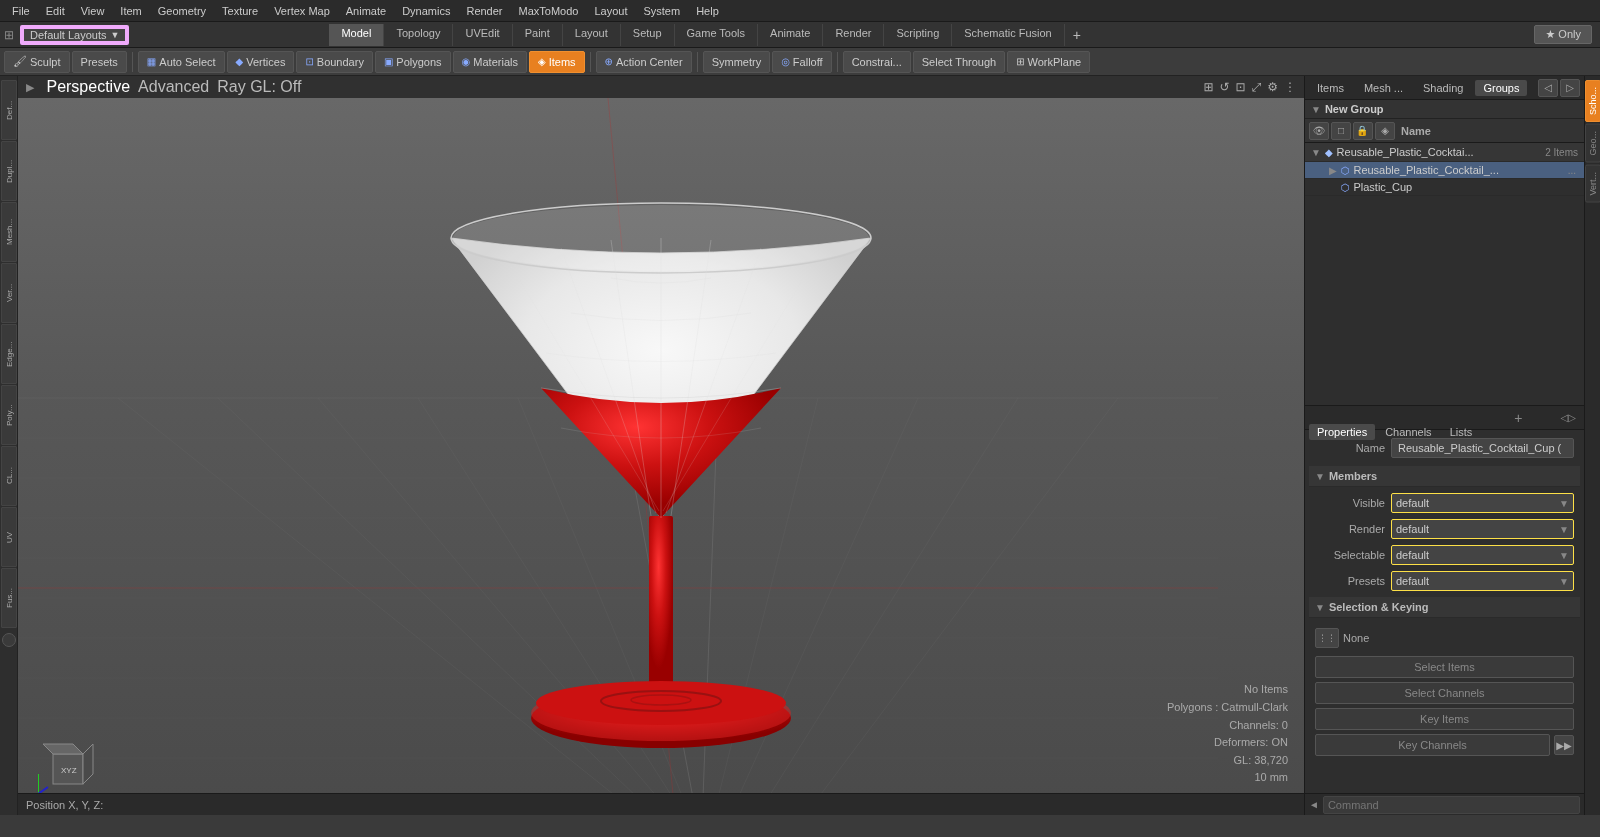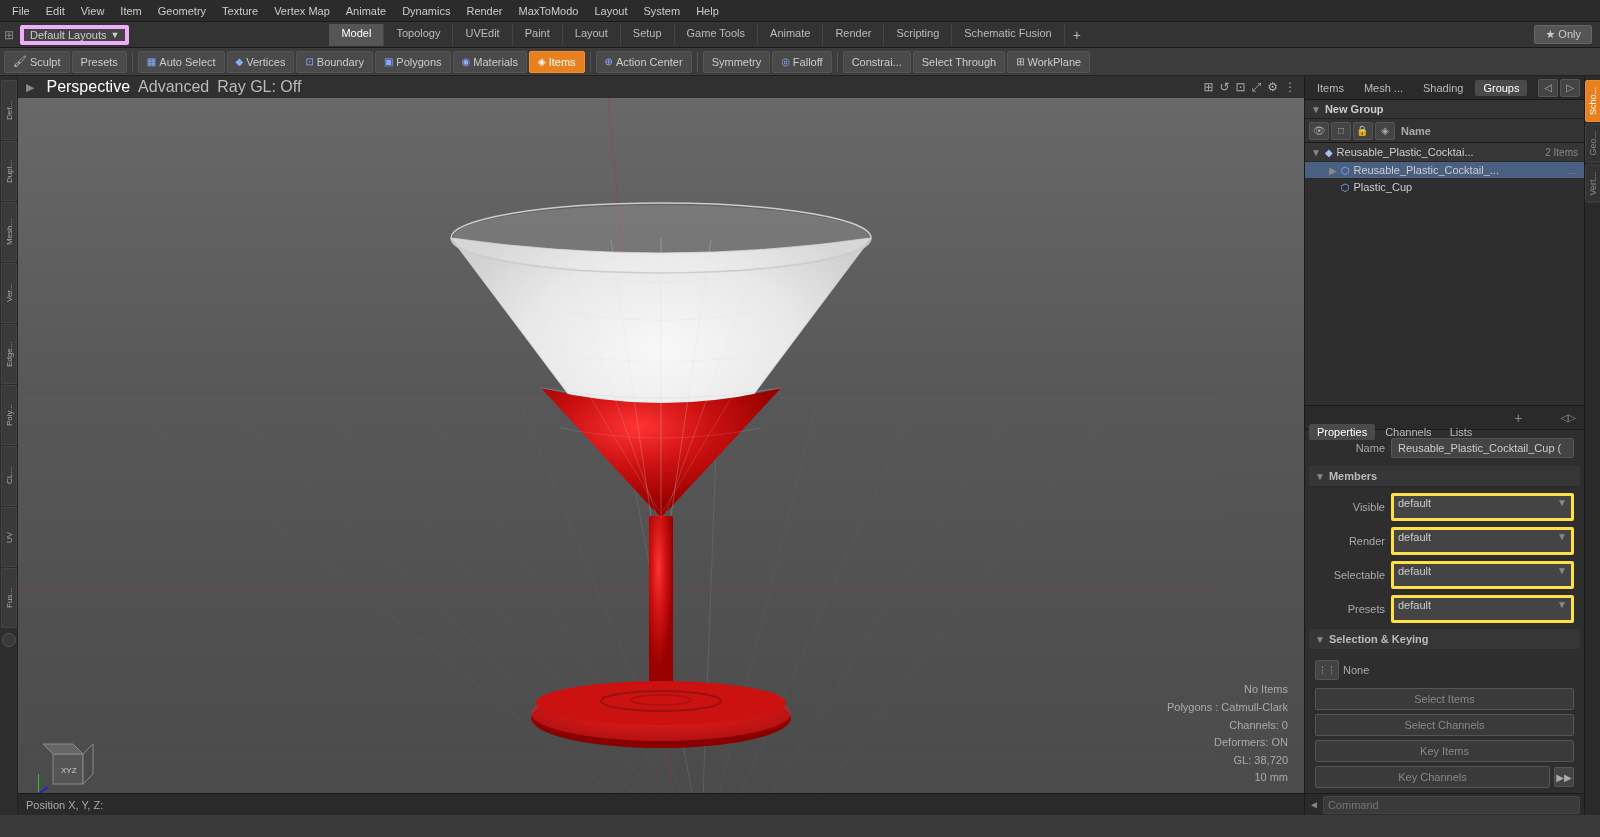--- a/index.html
+++ b/index.html
@@ -78,21 +78,21 @@
     .props-tab.active { background: #4a4a4a; color: #fff; }
     #add-tab-btn { margin-left: auto; color: #888; cursor: pointer; font-size: 14px; padding: 0 4px; }
     #props-content { flex: 1; overflow-y: auto; padding: 4px; }
     .props-name-row { display: flex; align-items: center; padding: 4px 6px; gap: 6px; margin-bottom: 4px; }
     .props-label { color: #aaa; font-size: 11px; min-width: 70px; text-align: right; }
     .props-input { background: #444; border: 1px solid #555; color: #ccc; font-size: 11px; padding: 2px 6px; flex: 1; border-radius: 2px; height: 20px; }
     .section-header { display: flex; align-items: center; padding: 4px 6px; background: #363636; border-bottom: 1px solid #2a2a2a; margin-bottom: 4px; cursor: pointer; }
     .section-triangle { color: #888; margin-right: 4px; font-size: 10px; }
     .section-title { color: #bbb; font-size: 11px; font-weight: bold; }
     .prop-row { display: flex; align-items: center; padding: 2px 6px; gap: 6px; margin-bottom: 2px; }
-    .prop-select { background: #444; border: 3px solid #fde047; color: #ccc; font-size: 11px; padding: 1px 4px; flex: 1; border-radius: 2px; height: 28px; appearance: none; cursor: pointer; display: flex; justify-content: space-between; }
+    .prop-select { background: #444; border: 1px solid #fde047; color: #ccc; font-size: 11px; padding: 1px 4px; flex: 1; border-radius: 2px; height: 20px; appearance: none; cursor: pointer; display: flex; align-items: center; justify-content: space-between; }
     .prop-select-arrow { color: #888; font-size: 10px; }
     .keying-section { padding: 4px 6px; }
     .keying-row { display: flex; align-items: center; gap: 4px; padding: 2px 0; }
     .key-icon { width: 24px; height: 20px; background: #444; border: 1px solid #555; border-radius: 2px; display: flex; align-items: center; justify-content: center; font-size: 9px; color: #aaa; cursor: pointer; }
     .key-text { color: #aaa; font-size: 11px; }
     .key-action-btn { background: #3a3a3a; border: 1px solid #555; color: #888; font-size: 11px; padding: 2px 8px; border-radius: 2px; cursor: pointer; flex: 1; text-align: center; height: 22px; display: flex; align-items: center; justify-content: center; }
     .arrow-btn { width: 20px; height: 20px; background: #444; border: 1px solid #555; color: #aaa; display: flex; align-items: center; justify-content: center; cursor: pointer; border-radius: 2px; font-size: 10px; }
 
     
     #right-edge { width: 16px; background: #2a2a2a; border-left: 1px solid #1a1a1a; display: flex; flex-direction: column; align-items: center; padding: 4px 0; gap: 2px; }

